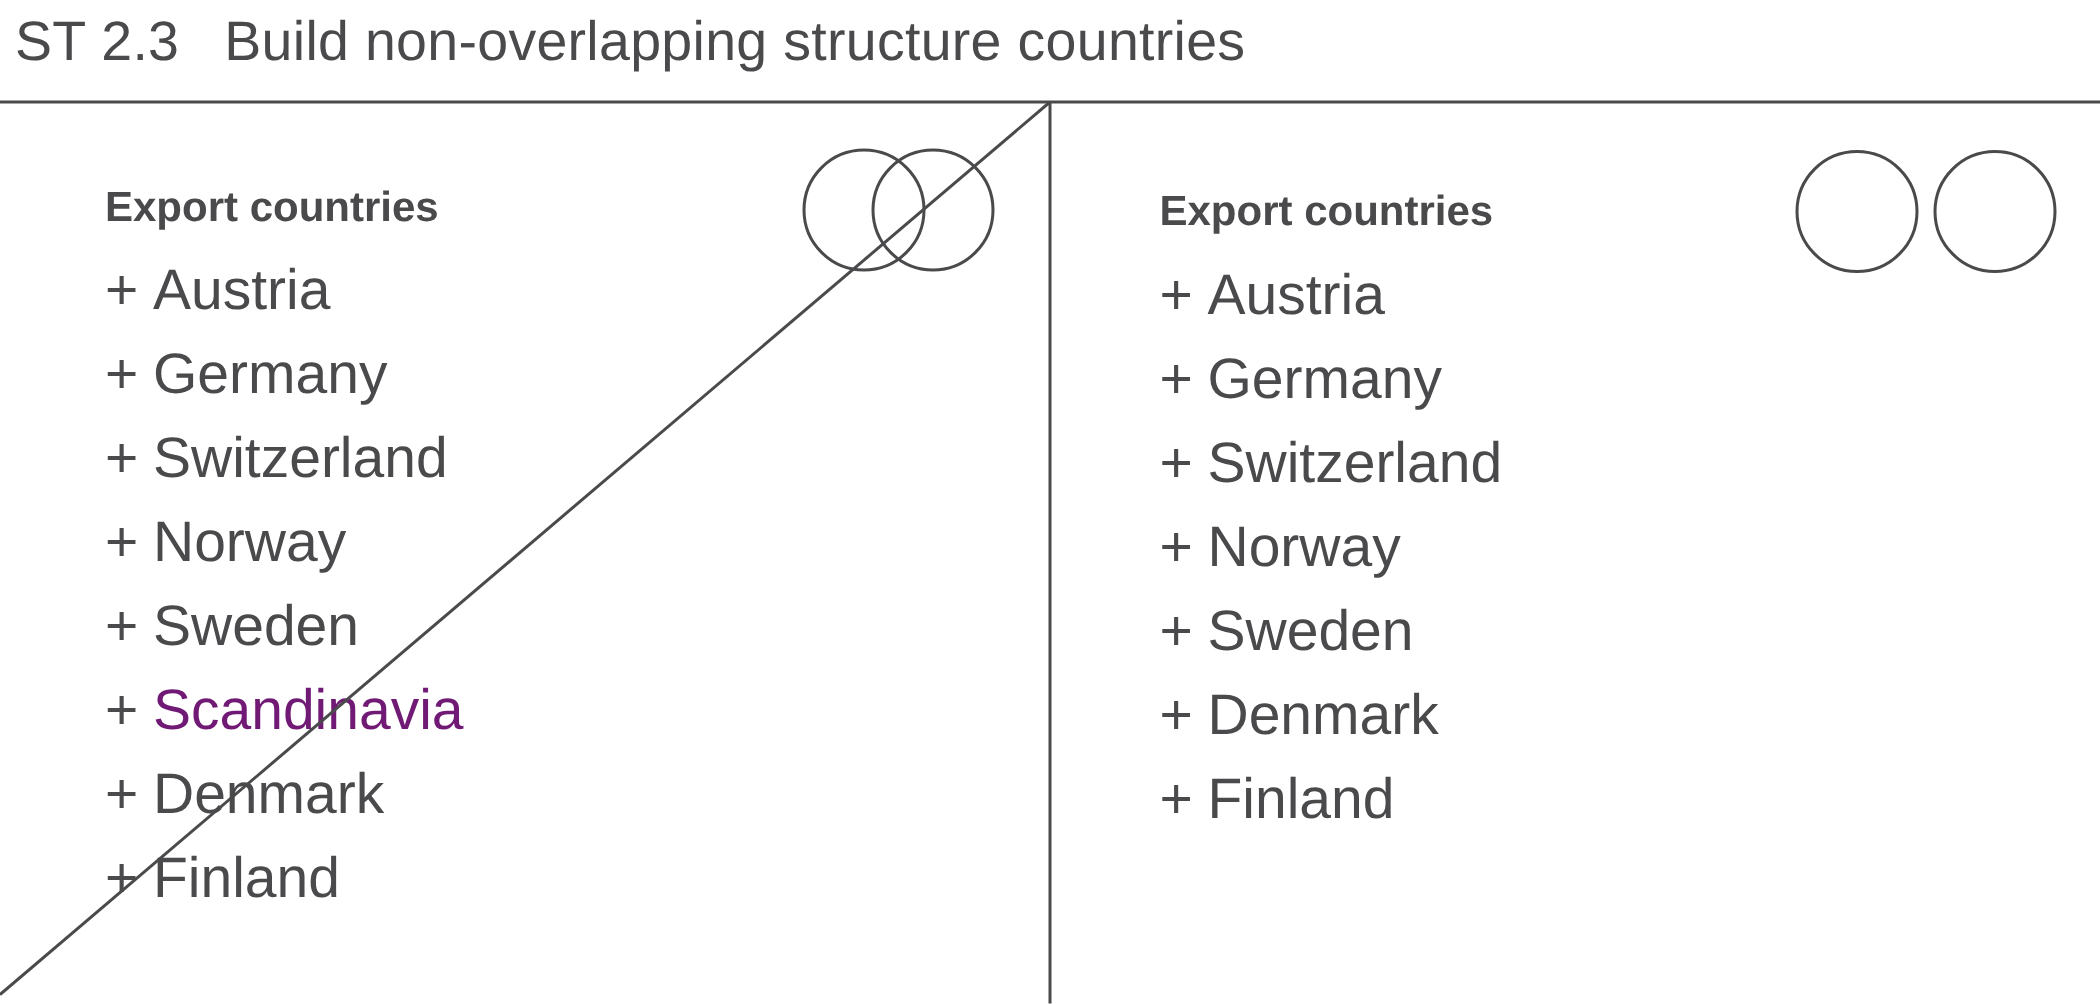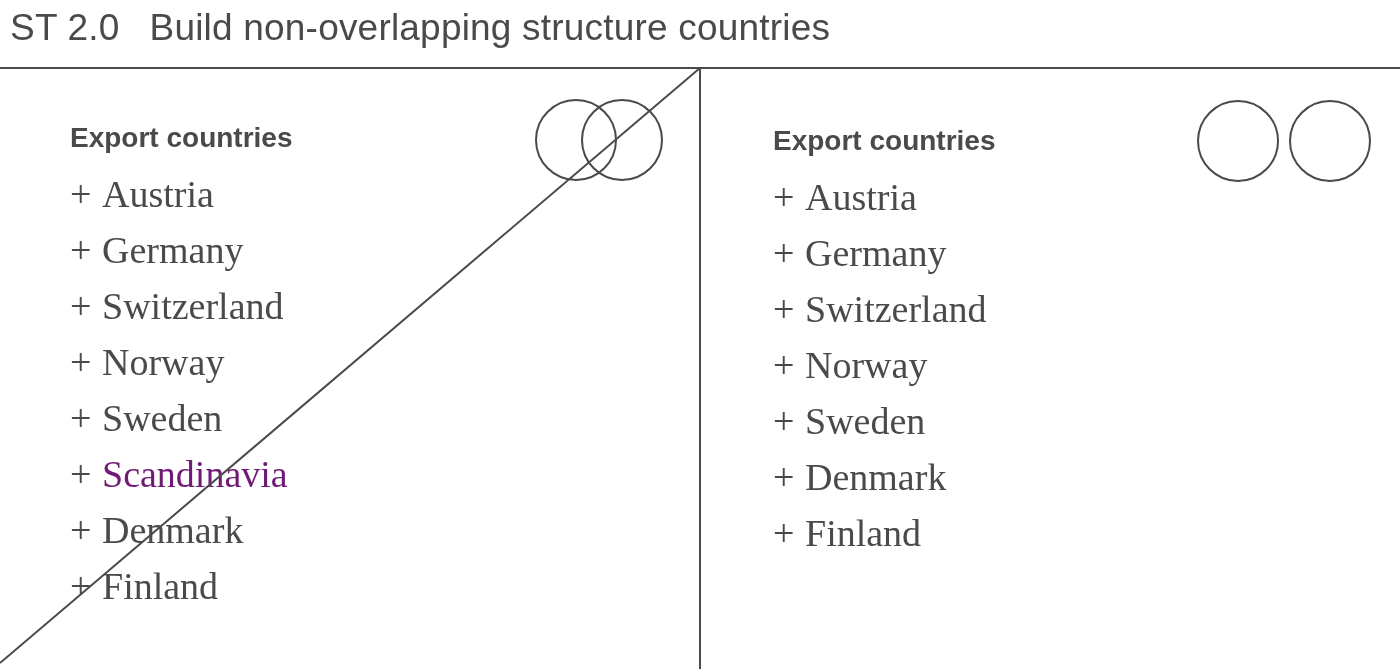--- a/index.html
+++ b/index.html
@@ -11,31 +11,31 @@
       position:absolute; left:10px; top:4px; font-size:37px; line-height:48px;
       color:#4a4a4c; white-space:nowrap; letter-spacing:0.2px;
     }
     .title .num { margin-right:30px; }
     .hrule { position:absolute; left:0; top:67px; width:1400px; height:2px; background:#4a4a4c; }
     .vrule { position:absolute; left:699px; top:68px; width:2px; height:601px; background:#4a4a4c; }
     .panel { position:absolute; top:110px; }
     .panel.left { left:70px; }
     .panel.right { left:773px; top:113px; }
     .heading { font-size:28px; font-weight:bold; line-height:56px; color:#4a4a4c; }
-    .list { list-style:none; margin:0; padding:0;font-family:Liberation Serif, serif; }
+    .list { list-style:none; margin:0; padding:0; }
     .list li { font-size:38px; line-height:56px; color:#4a4a4c; white-space:nowrap; }
     .list li .plus { display:inline-block; width:32px; }
     .list li.highlight .name { color:#701a75; }
     svg.overlay { position:absolute; left:0; top:0; width:1400px; height:669px; pointer-events:none; }
   </style>
 </head>
 <body>
 
 <div class="title">
-  <span class="num">ST 2.0</span><span>Build non-overlapping structure countries</span>
+  <span class="num">ST 2.3</span><span>Build non-overlapping structure countries</span>
 </div>
 
 <div class="hrule"></div>
 <div class="vrule"></div>
 
 <div class="panel left">
   <div class="heading">Export countries</div>
   <ul class="list">
     <li><span class="plus">+</span><span class="name">Austria</span></li>
     <li><span class="plus">+</span><span class="name">Germany</span></li>

